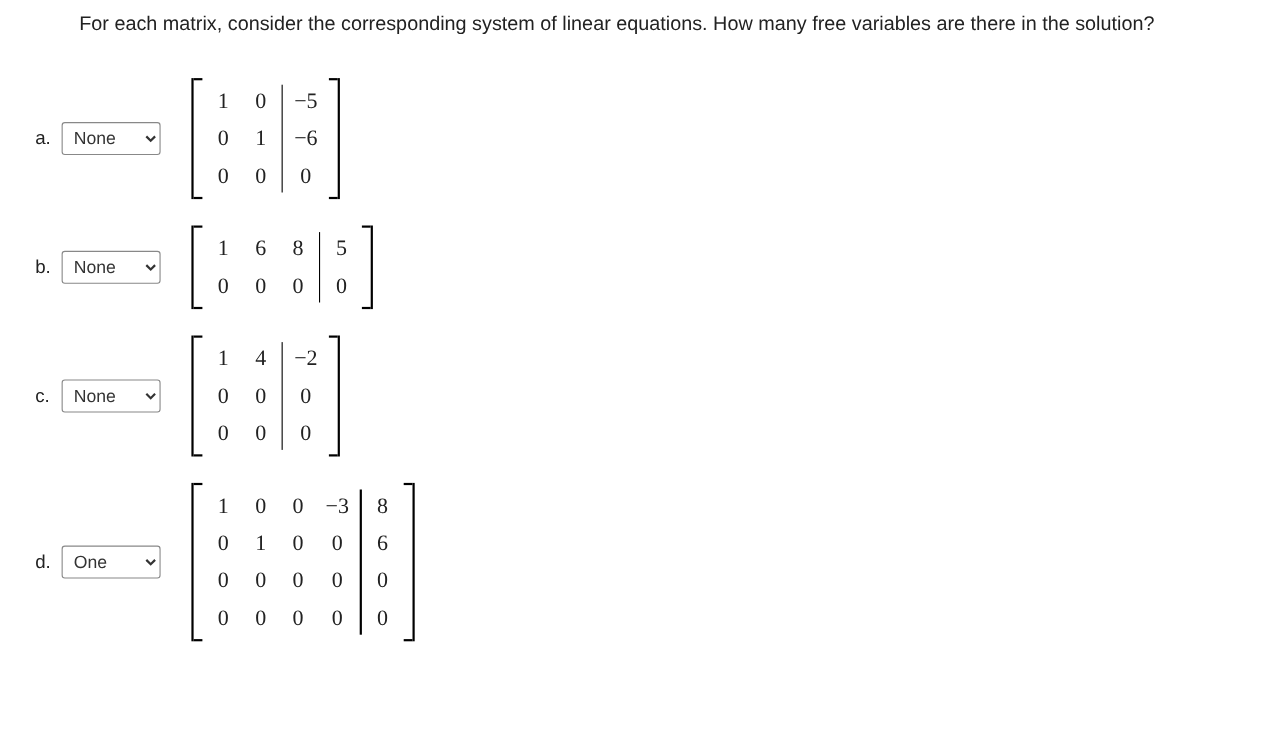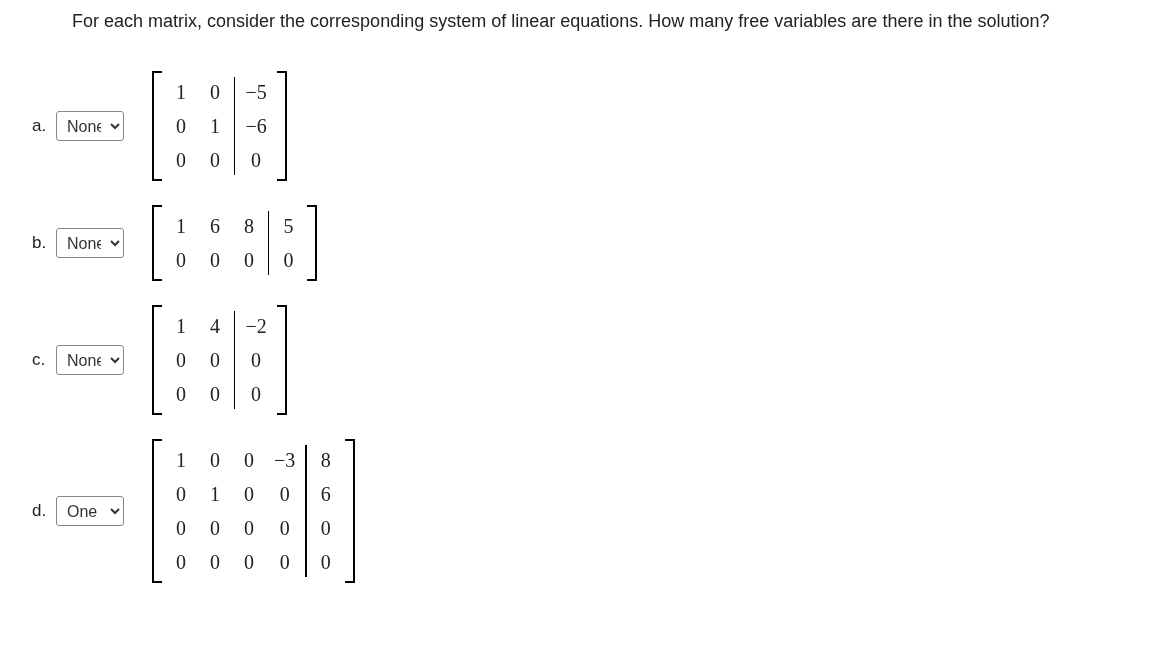--- a/index.html
+++ b/index.html
@@ -30,21 +30,21 @@
     width: 24px;
     font-size: 17px;
   }
   select.dropdown {
     font-family: Arial, sans-serif;
     font-size: 16px;
     padding: 4px 6px;
     border: 1px solid #888;
     border-radius: 3px;
     background: #fff;
-    width: 68px;
+    width: 90px;
     height: 30px;
     color: #333;
   }
   .matrix {
     display: inline-flex;
     align-items: stretch;
     margin-left: 28px;
     font-family: "Times New Roman", Times, serif;
     font-size: 20px;
   }

